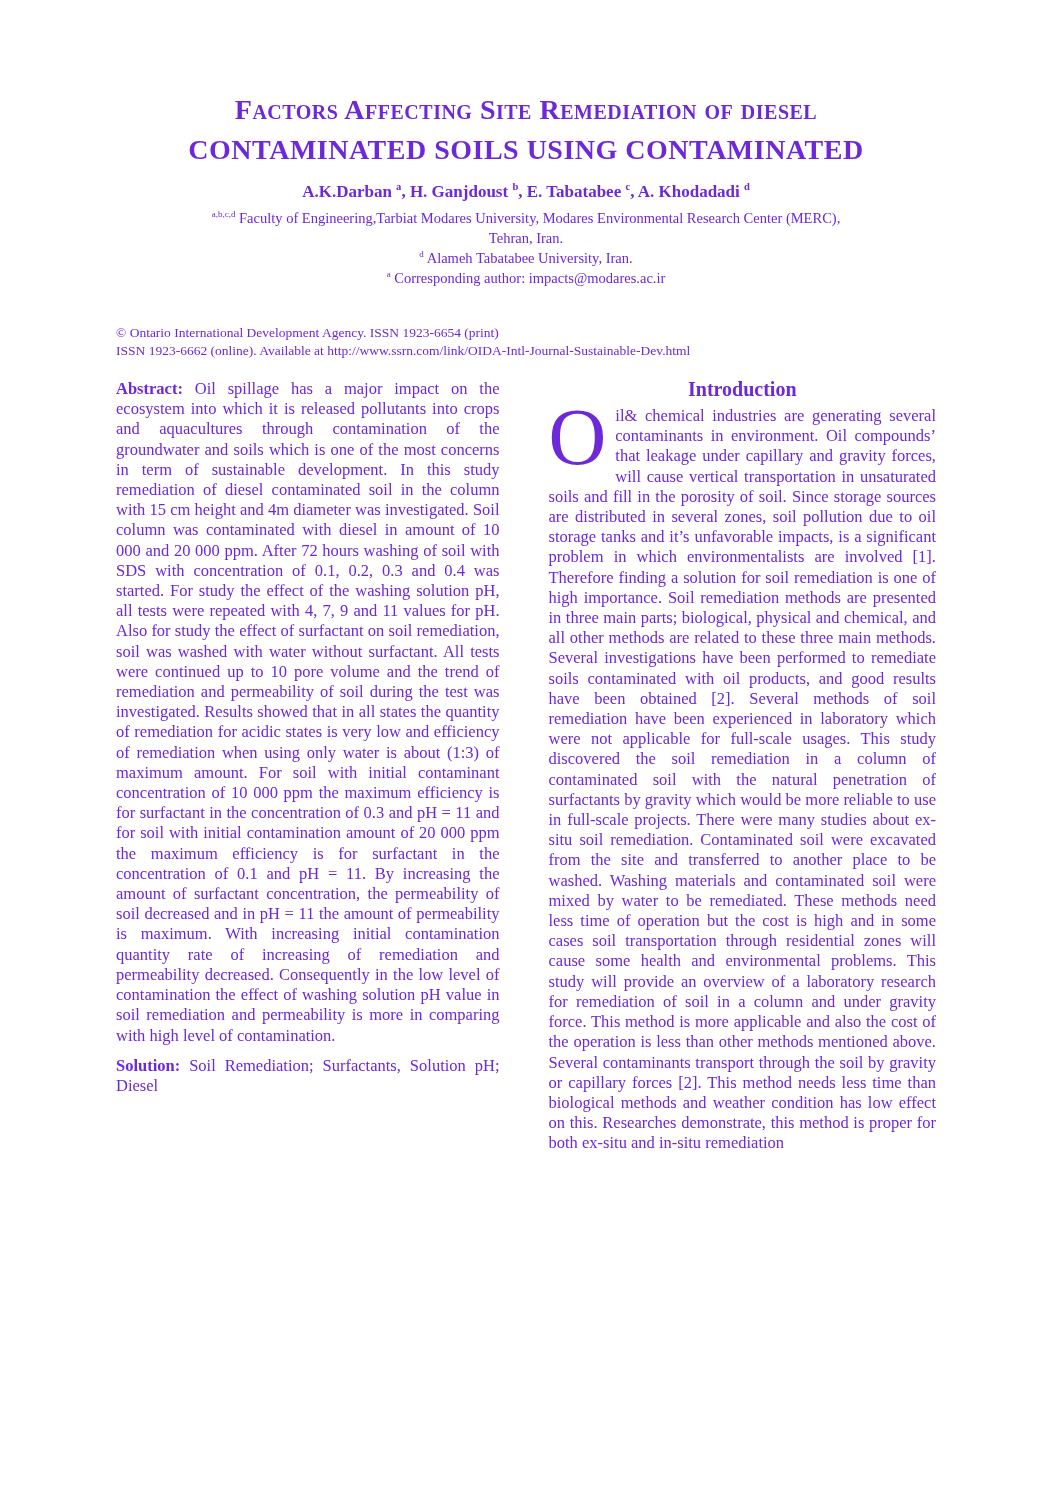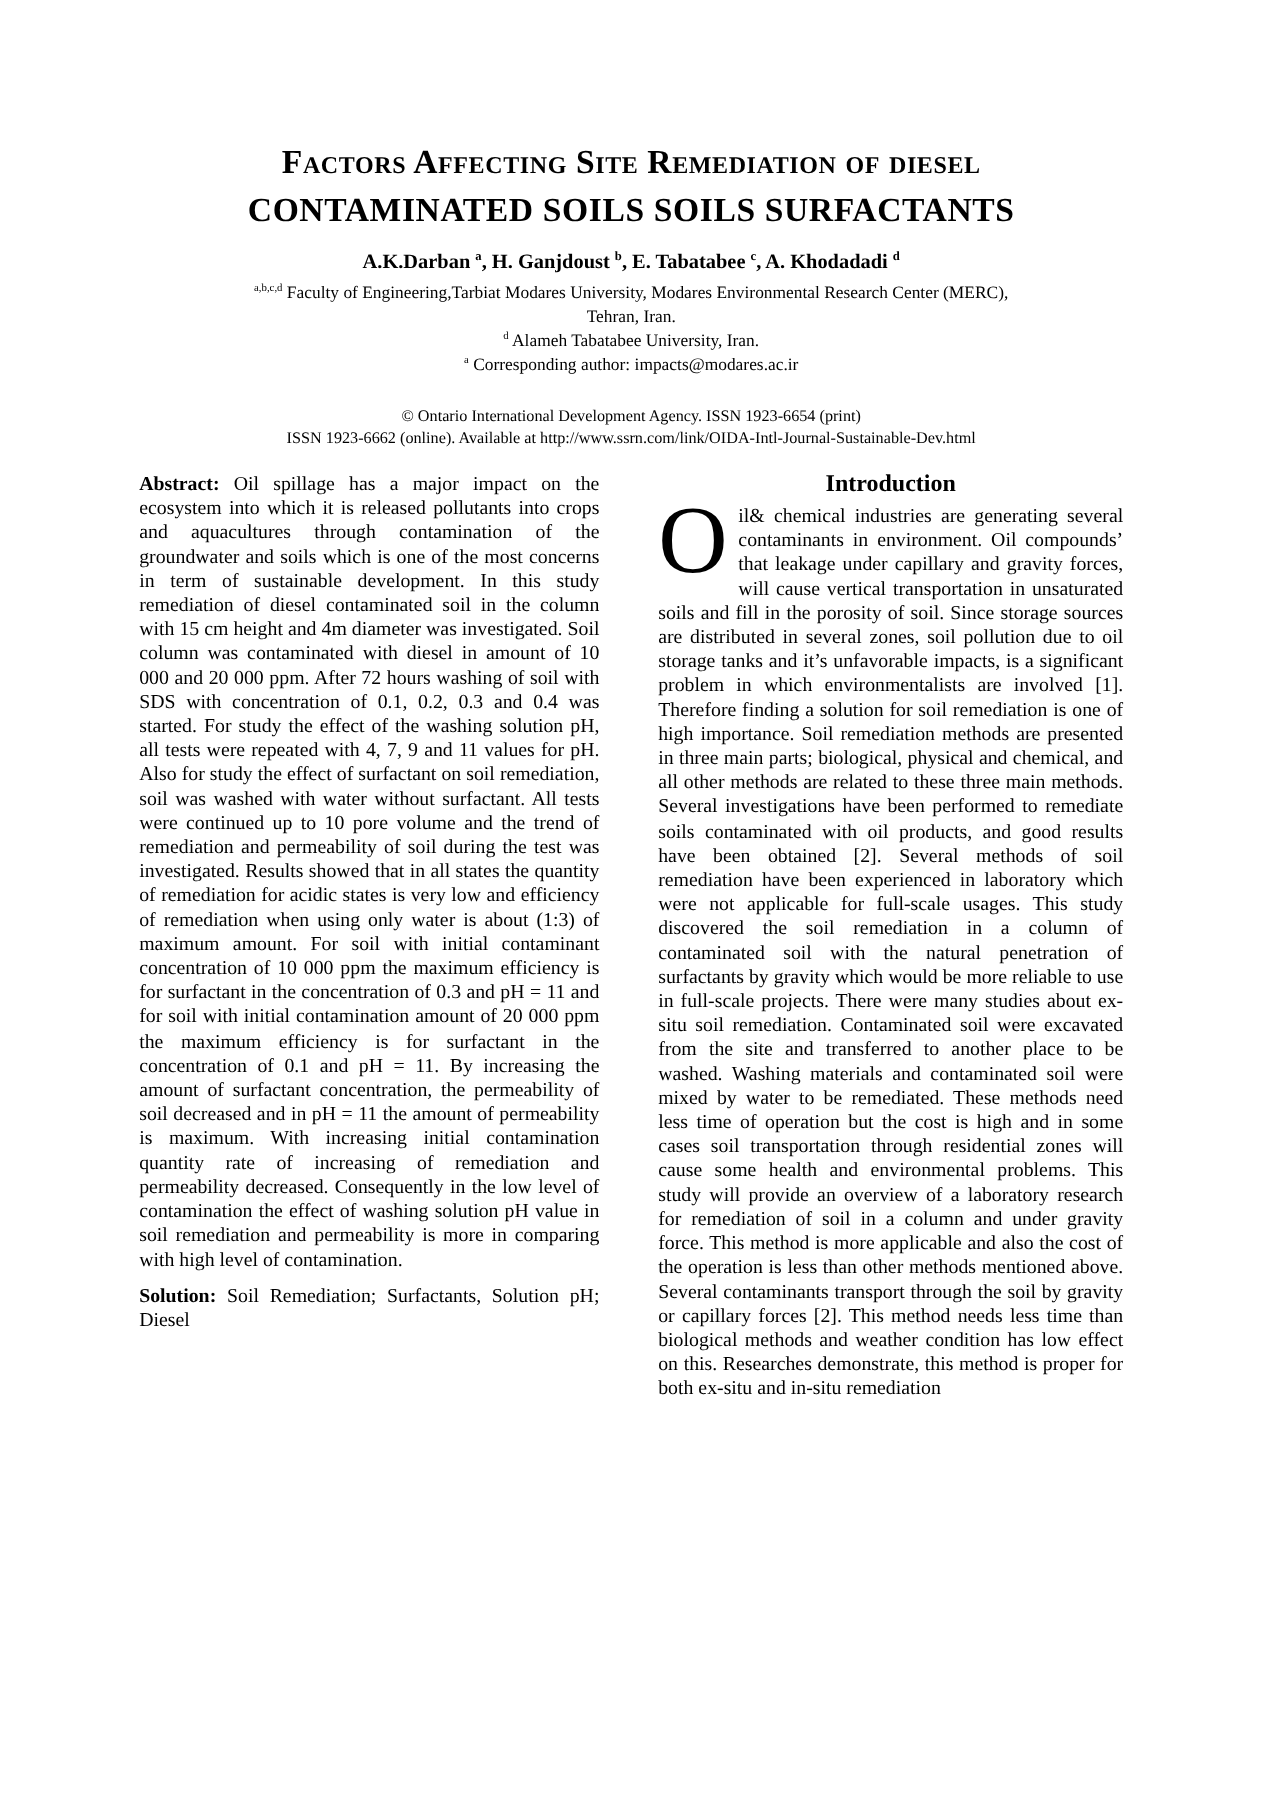--- a/index.html
+++ b/index.html
@@ -2,23 +2,23 @@
 <html><head>
 <meta charset="utf-8">
 <style>
   * { box-sizing: border-box; }
   html, body { margin: 0; padding: 0; background: #ffffff; }
   .page {
     position: relative;
     width: 1058px;
     height: 1497px;
     background: #ffffff;
-    color: #000000;
+    color: #6d28d9;
     font-family: "Liberation Serif", "DejaVu Serif", serif;
-    padding: 116px 122px 0 116px;
+    padding: 90px 122px 0 116px;
     overflow: hidden;
   }
   .title {
     margin: 0 0 10px 0;
     text-align: center;
     font-weight: bold;
     font-variant: small-caps;
     font-size: 28px;
     line-height: 40px;
     letter-spacing: 0.5px;
@@ -34,22 +34,22 @@
     font-size: 62%;
     vertical-align: super;
     line-height: 0;
   }
   .affil {
     text-align: center;
     font-size: 14.5px;
     line-height: 20px;
   }
   .issn-block {
-    margin-top: 24px;
-    text-align: center;
+    margin-top: 36px;
+    text-align: left;
     font-size: 13.5px;
     line-height: 18px;
   }
   .columns {
     display: flex;
     gap: 49px;
     margin-top: 19px;
   }
   .col { text-align: justify; font-size: 16.5px; line-height: 20.2px; }
   .col-left  { width: 386px; }
@@ -72,21 +72,21 @@
     padding: 1px 9px 0 0;
   }
 </style>
 </head>
 <body>
 
 <div class="page">
 
   <h1 class="title">
     <span>Factors Affecting Site Remediation of diesel</span><br>
-    <span>CONTAMINATED SOILS SOILS SURFACTANTS</span>
+    <span>CONTAMINATED SOILS USING CONTAMINATED</span>
   </h1>
 
   <div class="authors">
     <span>A.K.Darban </span><sup>a</sup><span>, </span><span>H. Ganjdoust </span><sup>b</sup><span>, </span><span>E. Tabatabee </span><sup>c</sup><span>, </span><span>A. Khodadadi </span><sup>d</sup>
   </div>
 
   <div class="affil">
     <div><sup>a,b,c,d</sup><span> Faculty of Engineering,Tarbiat Modares University, Modares Environmental Research Center (MERC),</span></div>
     <div><span>Tehran, Iran.</span></div>
     <div><sup>d</sup><span> Alameh Tabatabee University, Iran.</span></div>

